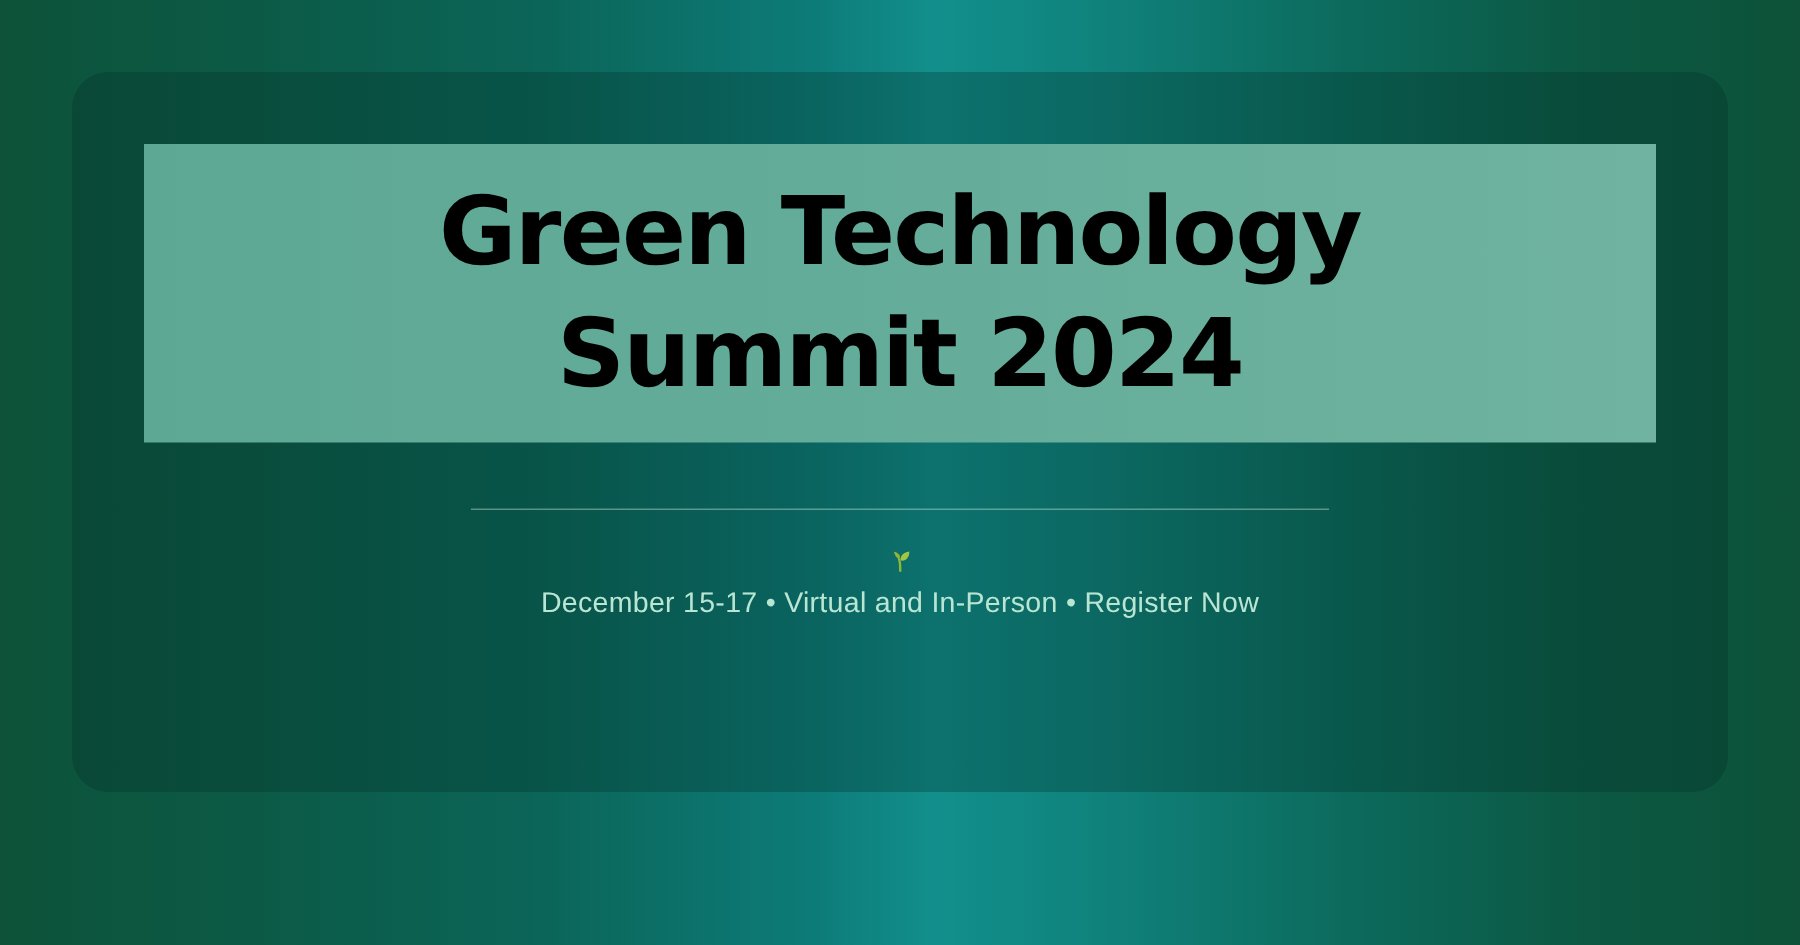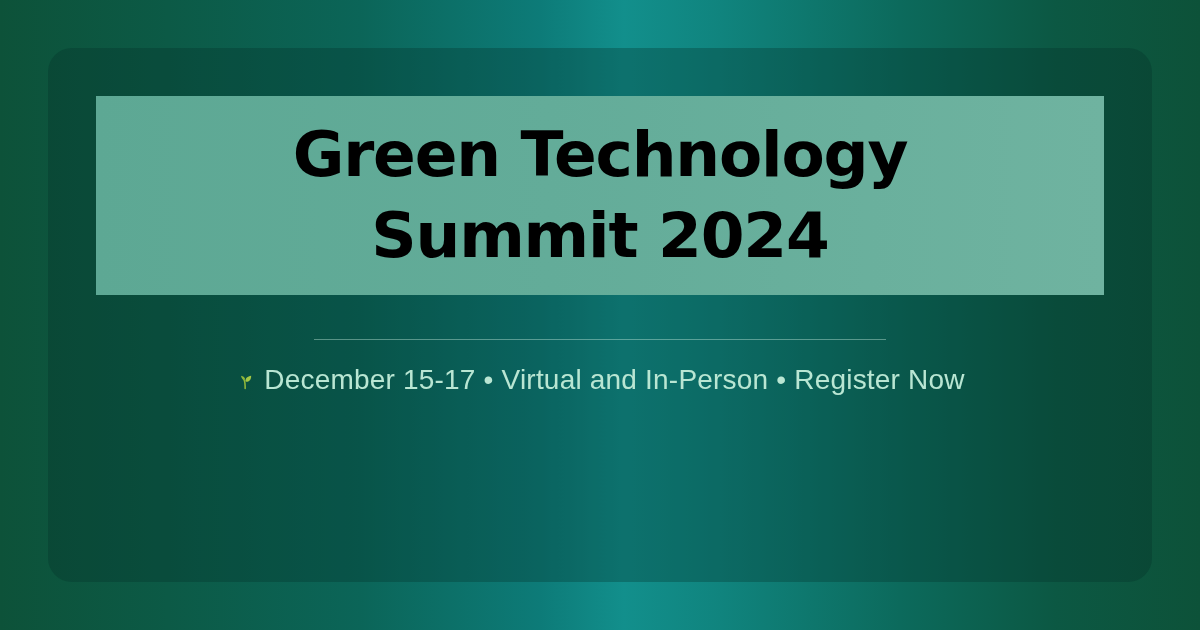--- a/index.html
+++ b/index.html
@@ -37,21 +37,21 @@
       );
     overflow: hidden;
   }
 
   
   .card {
     position: absolute;
     left: 48px;
     top: 48px;
     width: 1104px;
-    height: 534px;
+    height: 480px;
     box-sizing: border-box;
     border-radius: 24px;
     background: rgba(4, 48, 40, 0.30);
     overflow: hidden;
   }
 
   
   .title-band {
     position: absolute;
     left: 48px;
@@ -104,27 +104,28 @@
     width: 572px;
     height: 1px;
     background: rgba(200, 235, 222, 0.42);
   }
 
   .meta {
     margin: 22px auto 0 auto;
     color: #b9e6d3;
     font-family: "Liberation Sans", sans-serif;
     font-weight: 400;
-    font-size: 28px;
+    font-size: 19px;
     line-height: 1.3;
     letter-spacing: 0.2px;
     display: flex;
     align-items: center;
     justify-content: center;
     gap: 9px;
+    flex-direction: column;
   }
 
   .meta-icon {
     display: inline-flex;
     align-items: center;
     justify-content: center;
     width: 20px;
     height: 20px;
     flex: 0 0 auto;
     position: relative;

